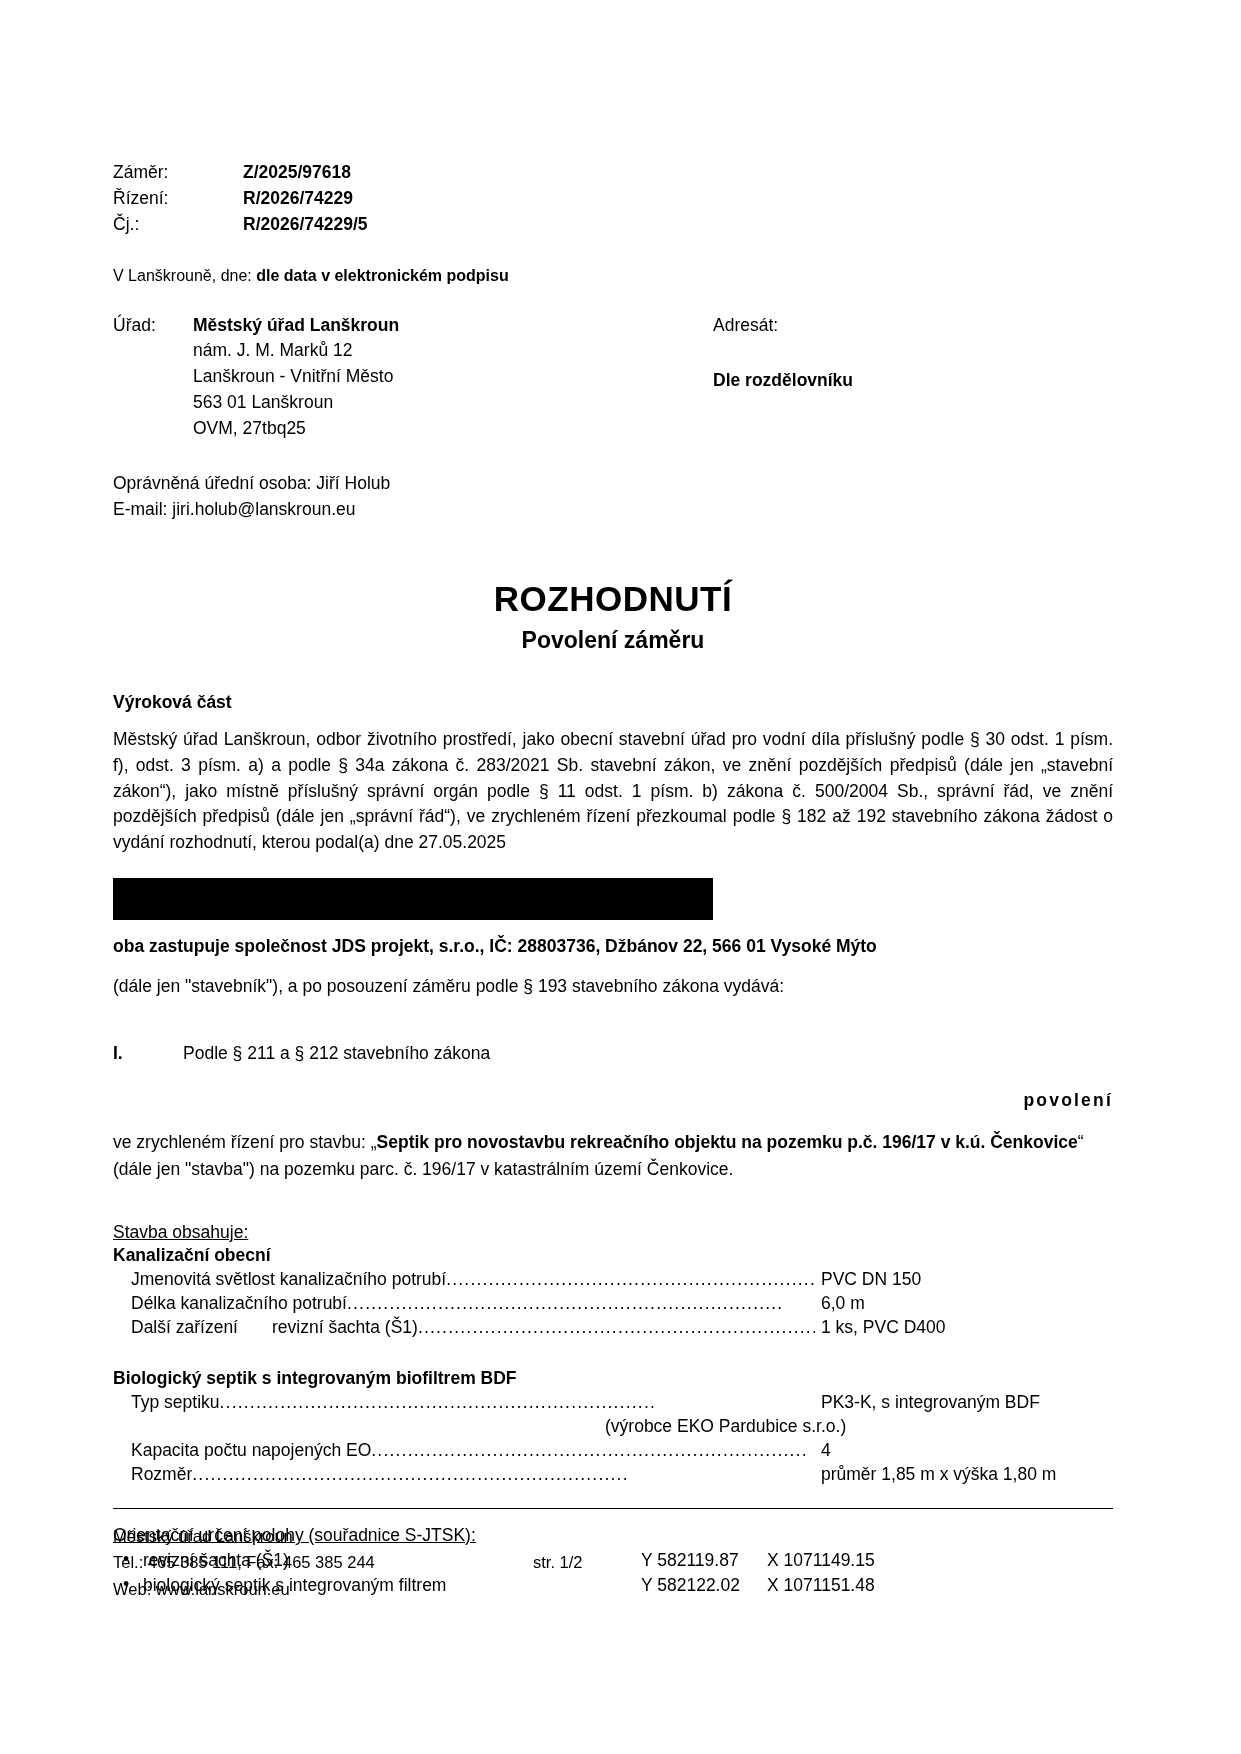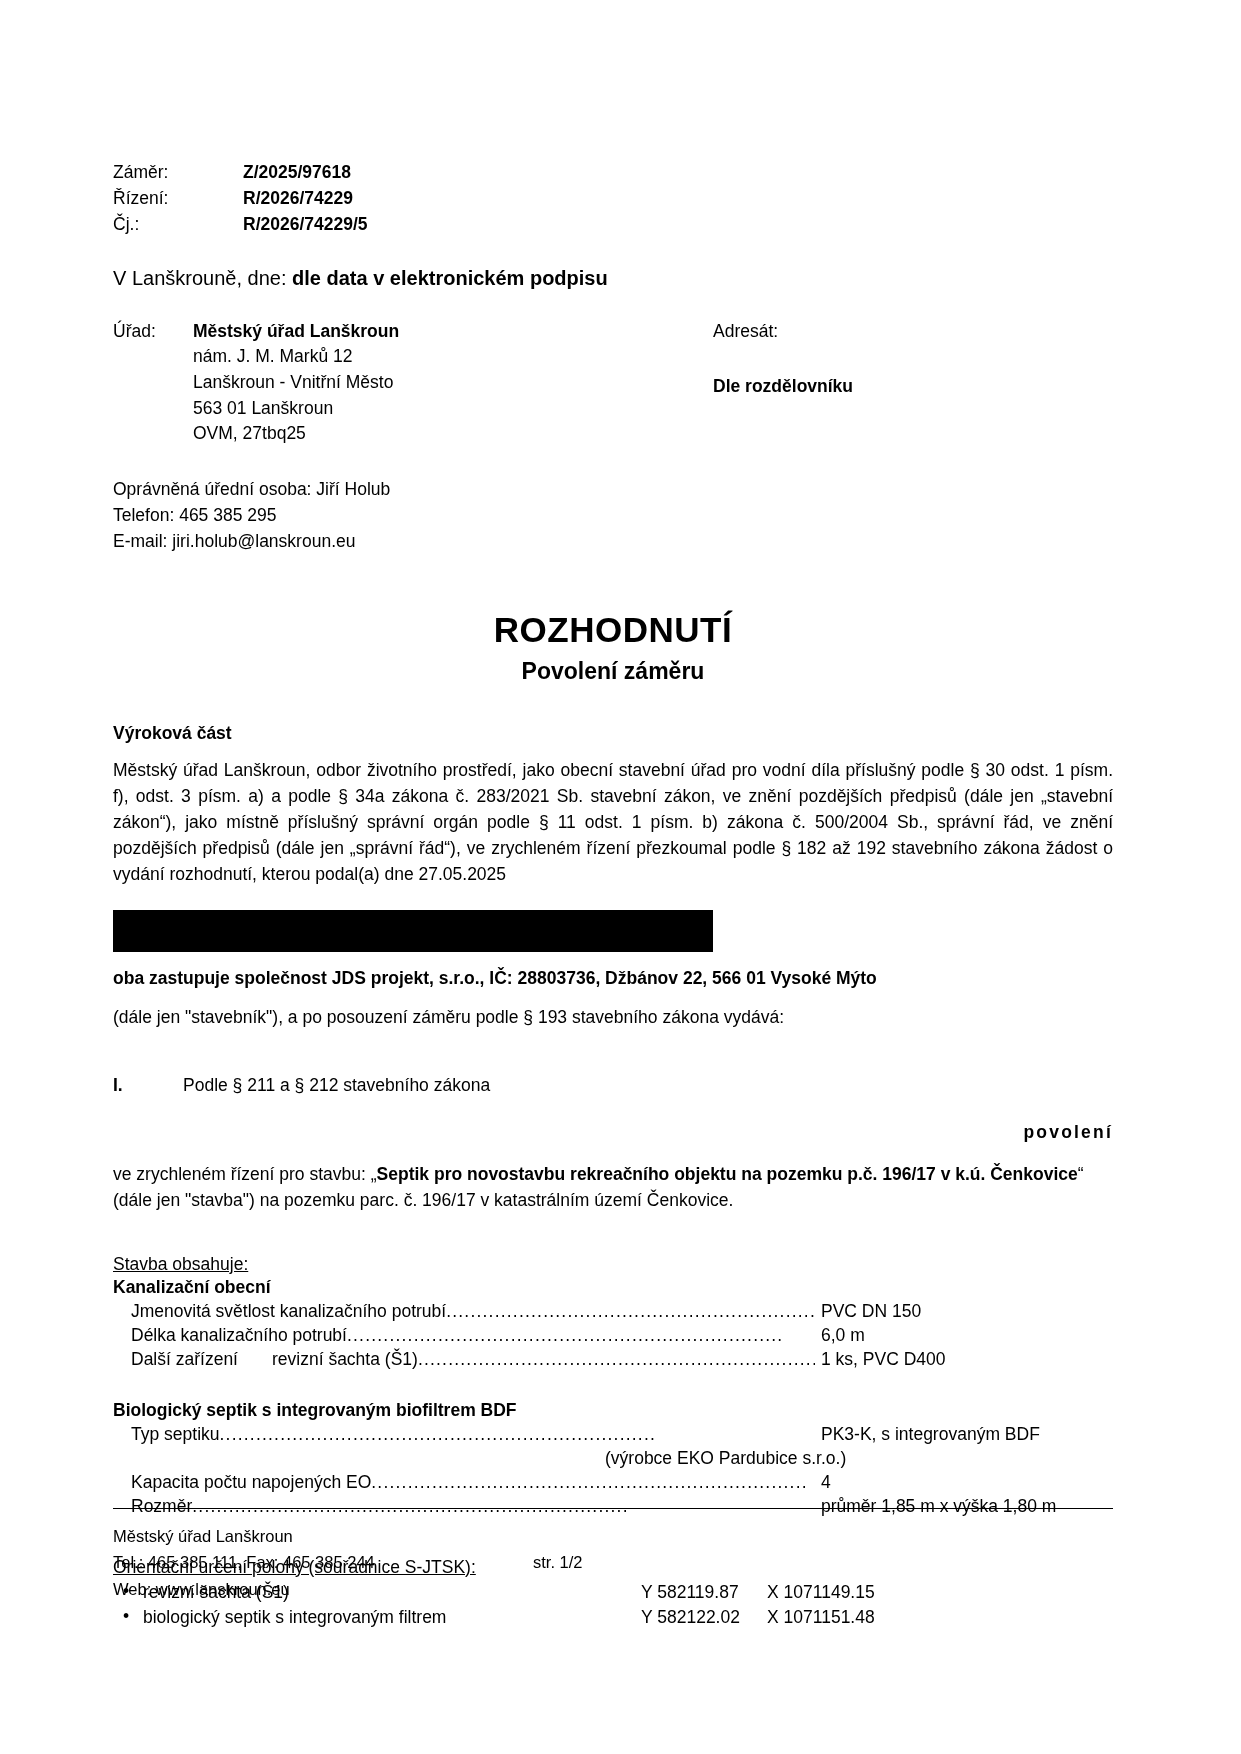--- a/index.html
+++ b/index.html
@@ -38,21 +38,21 @@
   .ref-table td {
     padding: 0 0 1px 0;
     vertical-align: top;
     white-space: nowrap;
   }
   .ref-label { width: 130px; }
   .ref-value { font-weight: bold; }
 
   .dateline {
     margin-top: 26px;
-    font-size: 20px;
+    font-size: 16px;
     line-height: 1.45;
   }
   .dateline .strong { font-weight: bold; }
 
   
   .office-row {
     margin-top: 26px;
     display: flex;
     align-items: flex-start;
     font-size: 17.5px;
@@ -285,21 +285,20 @@
         <div>OVM, 27tbq25</div>
       </div>
       <div class="addressee">
         <span class="lead">Adresát:</span>
         <span class="who">Dle rozdělovníku</span>
       </div>
     </div>
 
     <div class="contact">
       <div>Oprávněná úřední osoba: Jiří Holub</div>
-      <div>Telefon: 465 385 295</div>
       <div>E-mail: jiri.holub@lanskroun.eu</div>
     </div>
 
     <div class="doc-title">ROZHODNUTÍ</div>
     <div class="doc-subtitle">Povolení záměru</div>
 
     <div class="section-head">Výroková část</div>
     <p class="body">Městský úřad Lanškroun, odbor životního prostředí, jako obecní stavební úřad pro vodní díla příslušný podle § 30 odst. 1 písm. f), odst. 3 písm. a) a podle § 34a zákona č. 283/2021 Sb. stavební zákon, ve znění pozdějších předpisů (dále jen „stavební zákon“), jako místně příslušný správní orgán podle § 11 odst. 1 písm. b) zákona č. 500/2004 Sb., správní řád, ve znění pozdějších předpisů (dále jen „správní řád“), ve zrychleném řízení přezkoumal podle § 182 až 192 stavebního zákona žádost o vydání rozhodnutí, kterou podal(a) dne 27.05.2025</p>
 
     <div class="redaction"></div>

